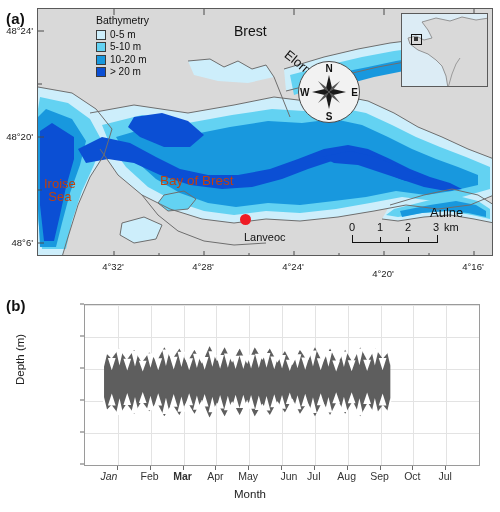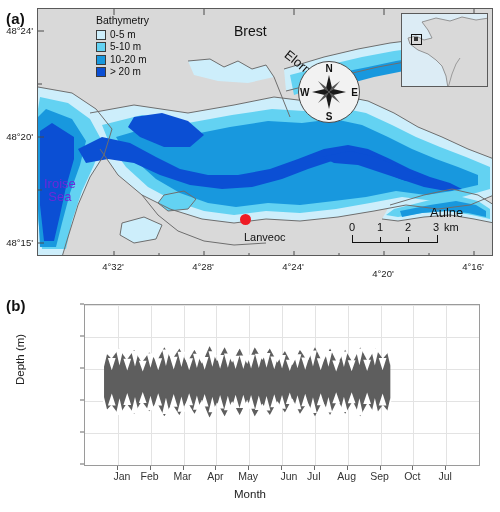--- a/index.html
+++ b/index.html
@@ -74,21 +74,21 @@
   }
 
   
   .place {
     position: absolute;
     font-size: 12px;
     white-space: nowrap;
     pointer-events: none;
   }
   .place.dark  { color: #111; }
-  .place.light { color: #6d28d9; }
+  .place.light { color: #c2410c; }
   #pl-brest     { left: 196px; top: 14px;  font-size: 14px; }
   #pl-iroise    { left: 6px;   top: 168px; font-size: 13px; line-height: 1.0; text-align:center; }
   #pl-bay       { left: 122px; top: 164px; font-size: 13.5px; }
   #pl-lanveoc   { left: 190px; top: 222px; font-size: 11px; margin-left: 16px; }
   #pl-aulne     { left: 392px; top: 196px; font-size: 13px; }
   #pl-elorn {
     left: 253px; top: 38px;
     font-size: 13px;
     transform: rotate(39deg);
     transform-origin: left top;
@@ -241,21 +241,21 @@
 </style>
 </head>
 <body>
 
 <div class="panel-label" id="lbl-a">(a)</div>
 
 <div id="map-panel">
 
   <div class="tick-lbl lat-lbl" style="top:22px;">48°24'</div>
   <div class="tick-lbl lat-lbl" style="top:128px;">48°20'</div>
-  <div class="tick-lbl lat-lbl" style="top:234px;">48°15'</div>
+  <div class="tick-lbl lat-lbl" style="top:234px;">48°6'</div>
 
   <div class="tick-lbl lon-lbl" style="left:76px;">4°32'</div>
   <div class="tick-lbl lon-lbl" style="left:166px;">4°28'</div>
   <div class="tick-lbl lon-lbl" style="left:256px;">4°24'</div>
   <div class="tick-lbl lon-lbl" style="left:346px;margin-top:12px;">4°20'</div>
   <div class="tick-lbl lon-lbl" style="left:436px;">4°16'</div>
 
   <div id="map-frame">
 
     <svg id="map-svg" width="456" height="248" viewBox="0 0 456 248">
@@ -384,20 +384,21 @@
       </div>
       <div class="legend-row">
         <span class="legend-swatch" style="background:#0b4fd4"></span>
         <span>&gt; 20 m</span>
       </div>
     </div>
 
     <div class="place dark" id="pl-brest">Brest</div>
     <div class="place dark" id="pl-elorn">Elorn</div>
     <div class="place dark" id="pl-aulne">Aulne</div>
+    <div class="place light" id="pl-bay">Bay of Brest</div>
     <div class="place dark" id="pl-lanveoc">Lanveoc</div>
     <div class="place light" id="pl-iroise">
       <div>Iroise</div>
       <div>Sea</div>
     </div>
 
     <div id="station-dot"></div>
 
     <div id="compass">
       <div class="c-circle"></div>
@@ -457,25 +458,25 @@
   <div id="y-ticks">
       <div class="y-tick-mark" style="top: 172px;"></div>
       <div class="y-tick-mark" style="top: 140px;"></div>
       <div class="y-tick-mark" style="top: 108px;"></div>
       <div class="y-tick-mark" style="top: 76px;"></div>
       <div class="y-tick-mark" style="top: 44px;"></div>
       <div class="y-tick-mark" style="top: 12px;"></div>
     </div>
 
   <div id="x-ticks">
-      <div class="x-tick-lbl" style="left: 122px;">Jan</div>
+      <div class="x-tick-lbl" style="left: 109px; font-style: italic;">Jan</div>
       <div class="x-tick-mark" style="left: 116.833px;"></div>
       <div class="x-tick-lbl" style="left: 149.667px;">Feb</div>
       <div class="x-tick-mark" style="left: 149.667px;"></div>
-      <div class="x-tick-lbl" style="left: 182.5px;">Mar</div>
+      <div class="x-tick-lbl" style="left: 182.5px; font-weight: bold;">Mar</div>
       <div class="x-tick-mark" style="left: 182.5px;"></div>
       <div class="x-tick-lbl" style="left: 215.333px;">Apr</div>
       <div class="x-tick-mark" style="left: 215.333px;"></div>
       <div class="x-tick-lbl" style="left: 248.167px;">May</div>
       <div class="x-tick-mark" style="left: 248.167px;"></div>
       <div class="x-tick-lbl" style="left: 289px;">Jun</div>
       <div class="x-tick-mark" style="left: 281px;"></div>
       <div class="x-tick-lbl" style="left: 313.833px;">Jul</div>
       <div class="x-tick-mark" style="left: 313.833px;"></div>
       <div class="x-tick-lbl" style="left: 346.667px;">Aug</div>

